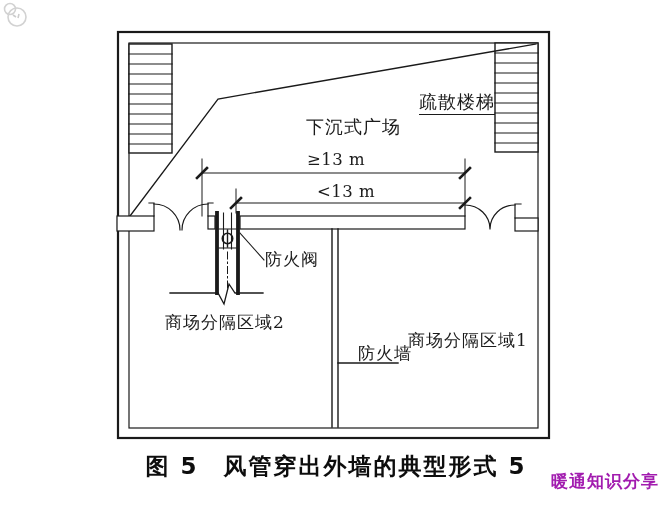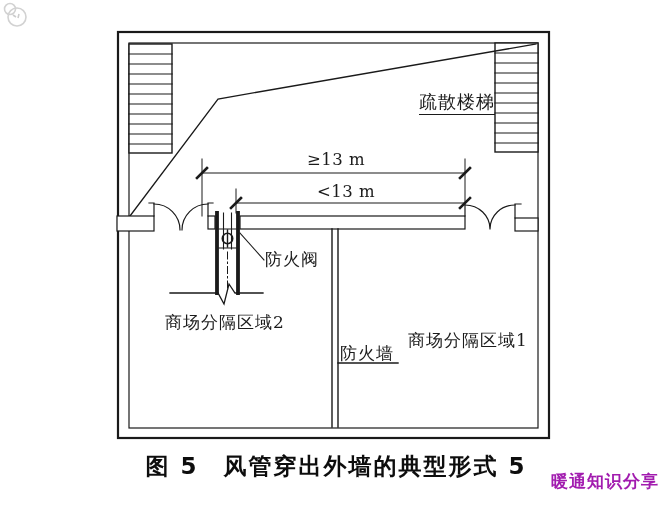--- a/index.html
+++ b/index.html
@@ -90,30 +90,31 @@
       <line x1="202" y1="173" x2="465" y2="173" stroke-width="1.1"></line>
       <line x1="236" y1="203" x2="465" y2="203" stroke-width="1.1"></line>
       <path stroke-width="2.6" d="M197 178L207 168M460 178L470 168M231 208L241 198M460 208L470 198"></path>
     </g>
 
     <line x1="338" y1="363" x2="398" y2="363" stroke-width="1.4"></line>
   </svg>
 
   <div class="lbl cn18 underlined" style="left:419px;top:76px;margin-top:16px;">疏散楼梯</div>
 
+  <div class="lbl cn18" style="left:306px;top:117px;">下沉式广场</div>
 
   <div class="lbl dim" style="left:307px;top:151px;">≥13 m</div>
 
   <div class="lbl dim" style="left:317px;top:183px;">&lt;13 m</div>
 
   <div class="lbl cn17" style="left:265px;top:250px;">防火阀</div>
 
   <div class="lbl cn17" style="left:165px;top:313px;">商场分隔区域2</div>
 
-  <div class="lbl cn17" style="left:340px;top:344px;">防火墙</div>
+  <div class="lbl cn17" style="left:358px;top:344px;">防火墙</div>
 
   <div class="lbl cn17" style="left:408px;top:331px;">商场分隔区域1</div>
 
   <div class="caption">图 5　风管穿出外墙的典型形式 5</div>
 
   <svg class="watermark-icon" viewBox="0 0 30 30" fill="none" stroke="#d2d2d2" stroke-width="1.6">
     <circle cx="10" cy="9" r="5.5"></circle>
     <circle cx="17" cy="17" r="9"></circle>
     <path d="M13 15l3 2M19 14l-1 4" stroke="#cccccc"></path>
   </svg>

